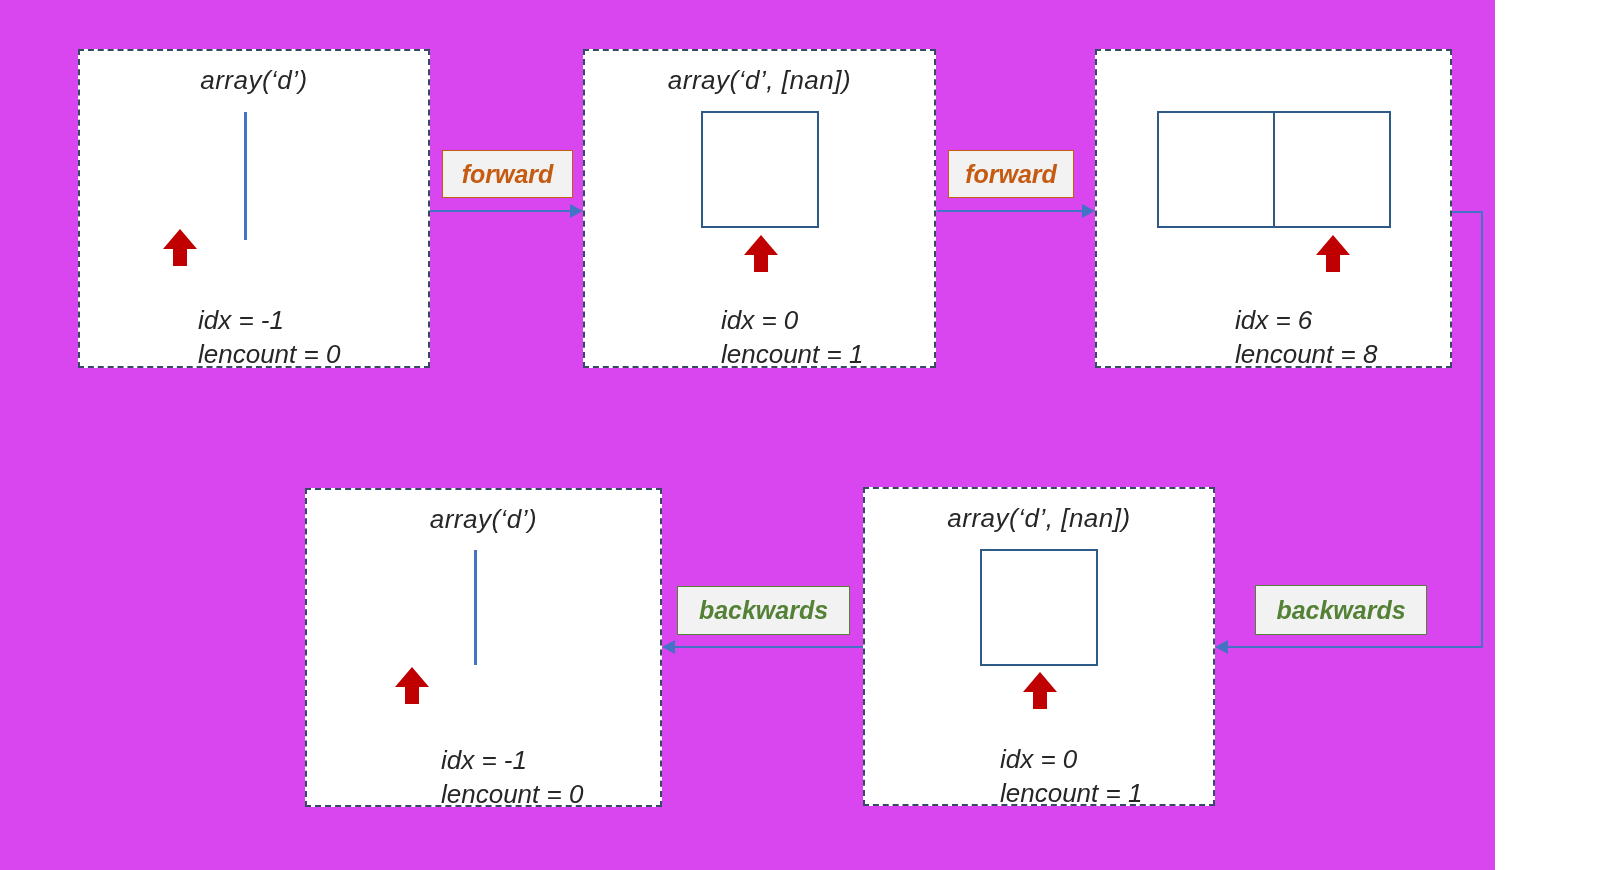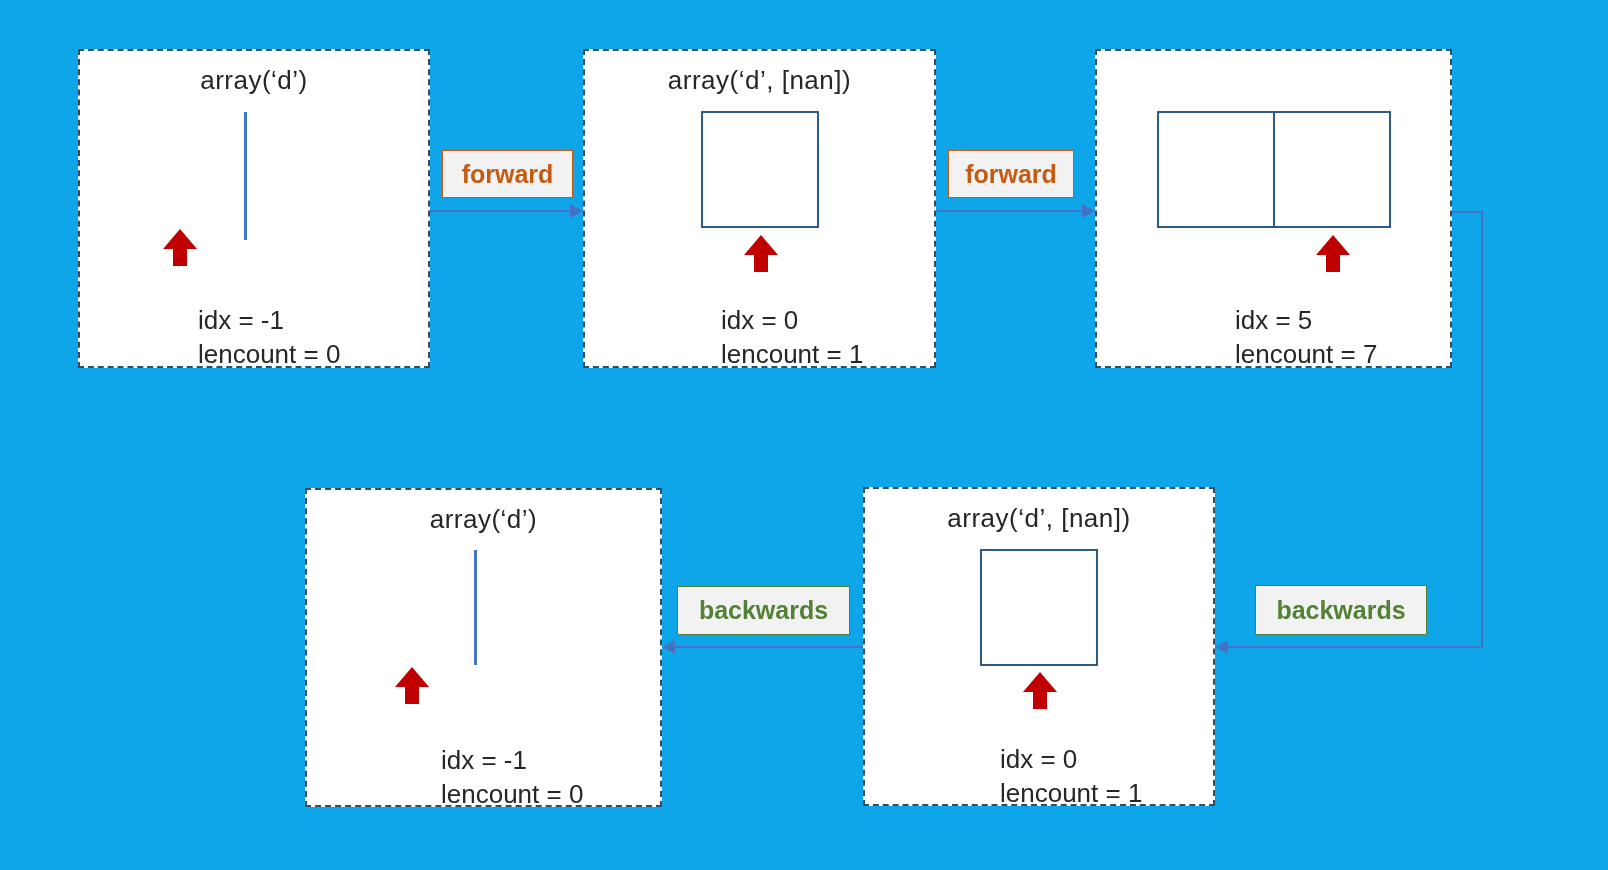--- a/index.html
+++ b/index.html
@@ -7,22 +7,22 @@
     --c-cell:#2e5a88;
     --c-line:#4472c4;
     --c-red:#c00000;
     --c-fwd:#c55a11;
     --c-bwd:#538135;
     --c-labelbg:#f2f2f2;
     --c-text:#262626;
   }
   html,body{margin:0;padding:0;background:#ffffff;}
   .canvas{
-    position:relative;width:1608px;height:870px;background:#0ea5e9;overflow:hidden;
-    font-family:"Liberation Sans", sans-serif;color:var(--c-text);
+    position:relative;width:1495px;height:870px;background:#d946ef;overflow:hidden;
+    font-family:"Liberation Sans", sans-serif;color:var(--c-text);font-style:italic;
   }
   .state{
     position:absolute;border:2px dashed var(--c-dash);box-sizing:border-box;background:#ffffff;
   }
   #state-1{left:78px;top:49px;width:352px;height:319px;}
   #state-2{left:583px;top:49px;width:353px;height:319px;}
   #state-3{left:1095px;top:49px;width:357px;height:319px;}
   #state-4{left:305px;top:488px;width:357px;height:319px;}
   #state-5{left:863px;top:487px;width:352px;height:319px;}
 
@@ -135,22 +135,22 @@
   <div class="state" id="state-3">
     <div class="cells-row">
         <div class="cell"></div>
         <div class="cell"></div>
       </div>
     <div class="cursor-arrow">
       <div class="head"></div>
       <div class="stem"></div>
     </div>
     <div class="stats">
-      <div>idx = 5</div>
-      <div>lencount = 7</div>
+      <div>idx = 6</div>
+      <div>lencount = 8</div>
     </div>
   </div>
 
   <div class="state" id="state-4">
     <div class="state-title">array(‘d’)</div>
     <div class="pointer-line"></div>
     <div class="cursor-arrow">
       <div class="head"></div>
       <div class="stem"></div>
     </div>

